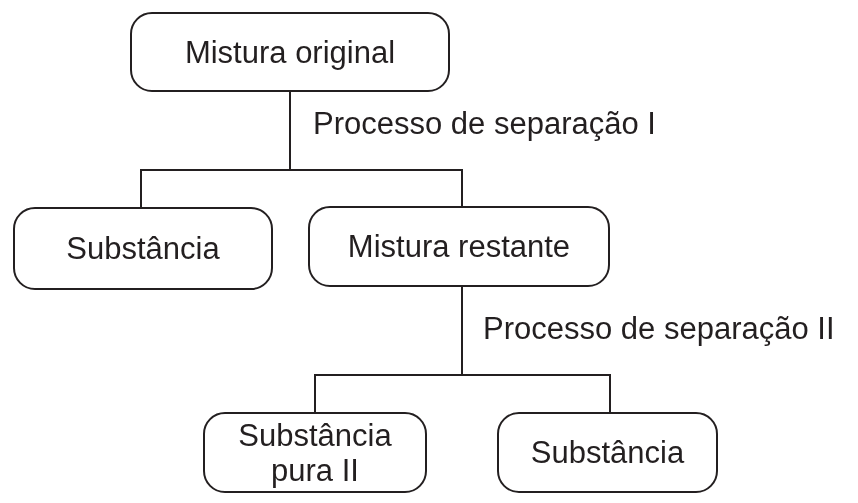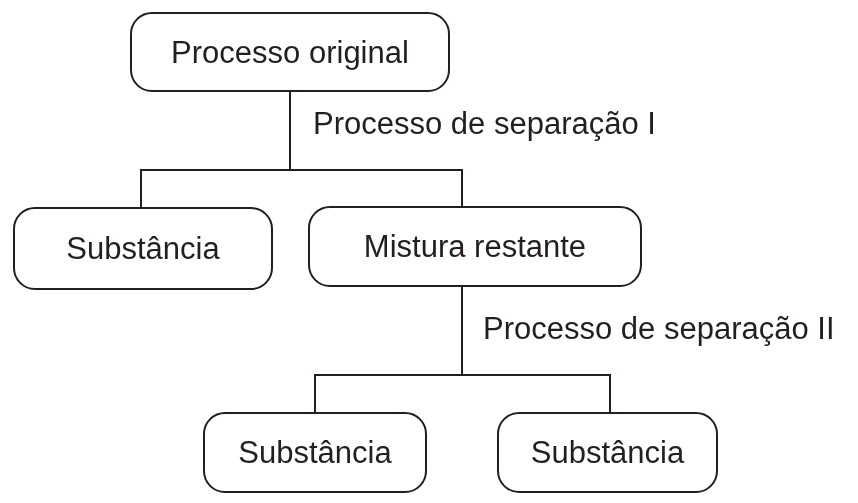--- a/index.html
+++ b/index.html
@@ -28,21 +28,21 @@
     flex-direction: column;
     align-items: center;
     justify-content: center;
     text-align: center;
     font-size: 31px;
     line-height: 35px;
     color: var(--line-color);
   }
   .node-original  { left: 130px; top: 12px;  width: 320px; height: 80px; }
   .node-pura1     { left: 13px;  top: 207px; width: 260px; height: 83px; }
-  .node-restante  { left: 308px; top: 206px; width: 334px; height: 81px; }
+  .node-restante  { left: 308px; top: 206px; width: 302px; height: 81px; }
   .node-pura2     { left: 203px; top: 412px; width: 224px; height: 81px; }
   .node-pura3     { left: 497px; top: 412px; width: 221px; height: 81px; }
 
   .connector {
     position: absolute;
     background: var(--line-color);
   }
   
   .v-top    { left: 289px; top: 92px;  width: 2px;   height: 79px; }
   .h-1      { left: 140px; top: 169px; width: 323px; height: 2px;  }
@@ -74,32 +74,33 @@
   <div class="connector v-right1"></div>
   <div class="connector v-mid"></div>
   <div class="connector h-2"></div>
   <div class="connector v-left2"></div>
   <div class="connector v-right2"></div>
 
   <div class="edge-label label-proc2">Processo de separação II</div>
   <div class="edge-label label-proc1">Processo de separação I</div>
 
   <div class="node node-original">
-    <span>Processo original</span>
+    <span>Mistura original</span>
   </div>
 
   <div class="node node-pura1">
     <span>Substância</span>
   </div>
 
   <div class="node node-restante">
     <span>Mistura restante</span>
   </div>
 
   <div class="node node-pura2">
     <span>Substância</span>
+    <span>pura II</span>
   </div>
 
   <div class="node node-pura3">
     <span>Substância</span>
   </div>
 
 </div>
 
 </body></html>

